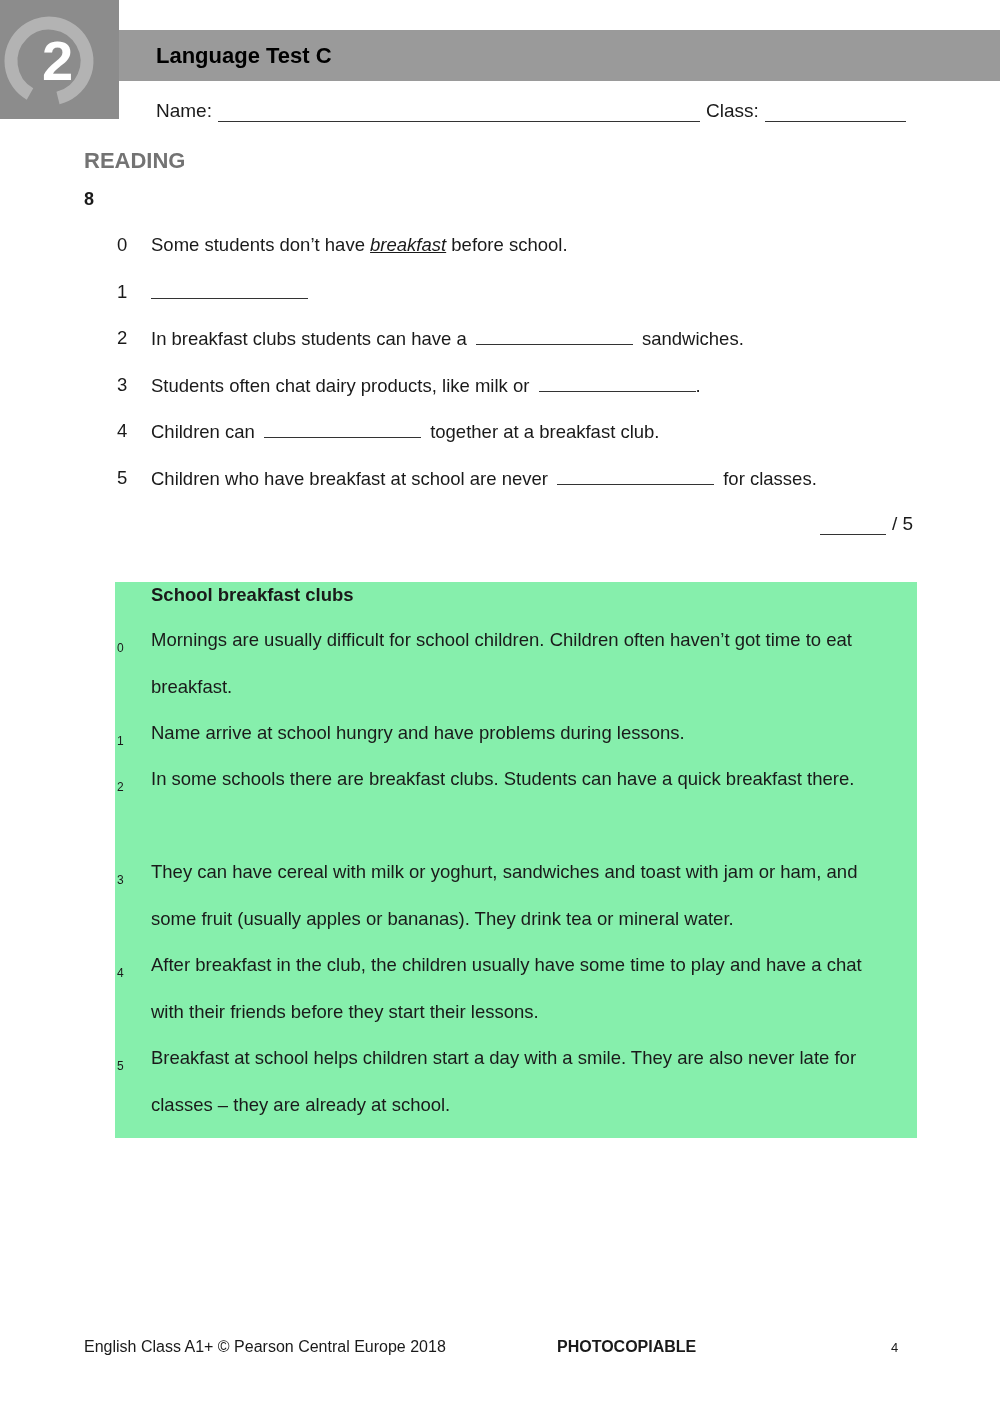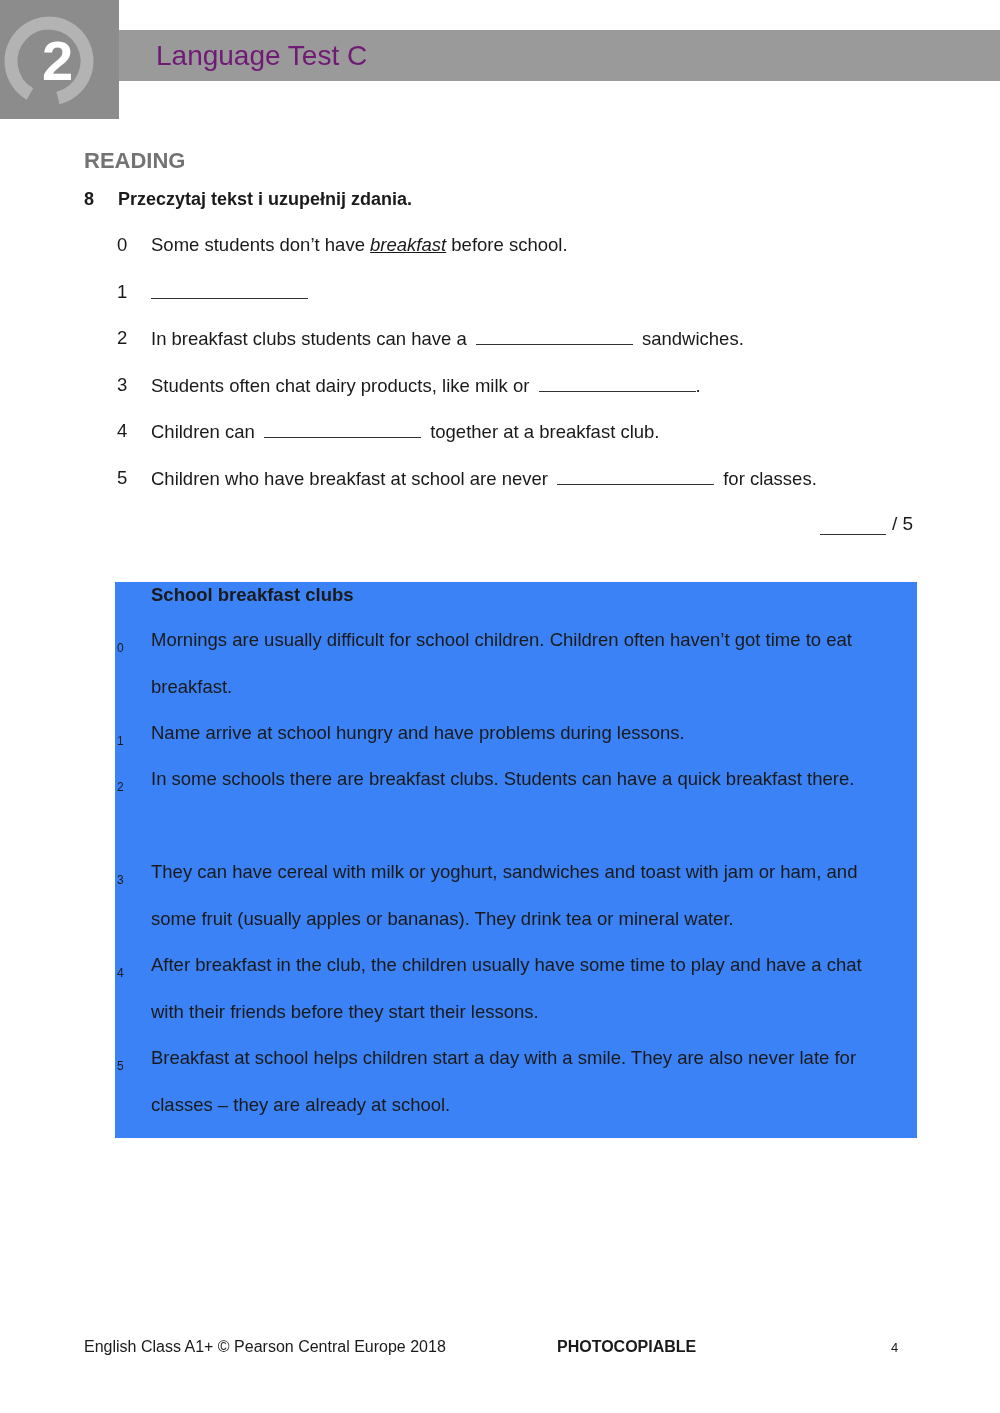--- a/index.html
+++ b/index.html
@@ -27,21 +27,21 @@
       padding-right: 4px; padding-top: 2px;
     }
     .title-bar {
       position: absolute; left: 119px; top: 30px;
       width: 881px; height: 51px;
       background: #9a9a9a;
       display: flex; align-items: center;
     }
     .title-text {
       margin-left: 37px;
-      color: #701a75; font-weight: normal; font-size: 28px;
+      color: #000000; font-weight: bold; font-size: 22px;
     }
 
     .name-row {
       position: absolute; left: 156px; top: 100px;
       font-size: 19px; display: flex; align-items: flex-end;
     }
     .blank-line {
       display: inline-block; border-bottom: 1.5px solid #333;
       height: 20px; margin-left: 6px;
     }
@@ -73,21 +73,21 @@
     }
     .score-blank {
       display: inline-block; width: 66px; border-bottom: 1.5px solid #333;
       height: 20px; margin-right: 6px;
     }
 
     
     .reading-box {
       position: absolute; left: 115px; top: 582px;
       width: 802px; height: 556px;
-      background: #3b82f6;
+      background: #86efac;
     }
     .reading-title {
       position: absolute; left: 36px; top: 2px;
       font-size: 18.5px; font-weight: bold;
     }
     .para {
       position: absolute; left: 0; width: 802px;
       font-size: 18.5px; line-height: 46.5px;
     }
     .para-num {
@@ -113,26 +113,31 @@
     <svg width="119" height="119" viewBox="0 0 119 119">
       <path d="M 30 94 A 38 38 0 1 1 58 98" fill="none" stroke="#b3b3b3" stroke-width="13" stroke-linecap="butt"></path>
     </svg>
     <div class="unit-number">2</div>
   </div>
 
   <div class="title-bar">
     <span class="title-text">Language Test C</span>
   </div>
 
+  <div class="name-row">
+    <span>Name:</span>
+    <span class="blank-line" style="width:482px;"></span>
+    <span style="margin-left:6px;">Class:</span>
+    <span class="blank-line" style="width:141px;"></span>
+  </div>
 
   <div class="section-heading">READING</div>
 
   <div class="task-row">
     <span class="task-num">8</span>
-    <span>Przeczytaj tekst i uzupełnij zdania.</span>
   </div>
 
   <div class="q-list">
     <div class="q-item">
       <span class="q-num">0</span>
       <span><span>Some students don’t have </span><span class="ex-answer">breakfast</span><span> before school.</span></span>
     </div>
     <div class="q-item">
       <span class="q-num">1</span>
       <span><span class="q-blank" style="margin-left:0;"></span></span>

